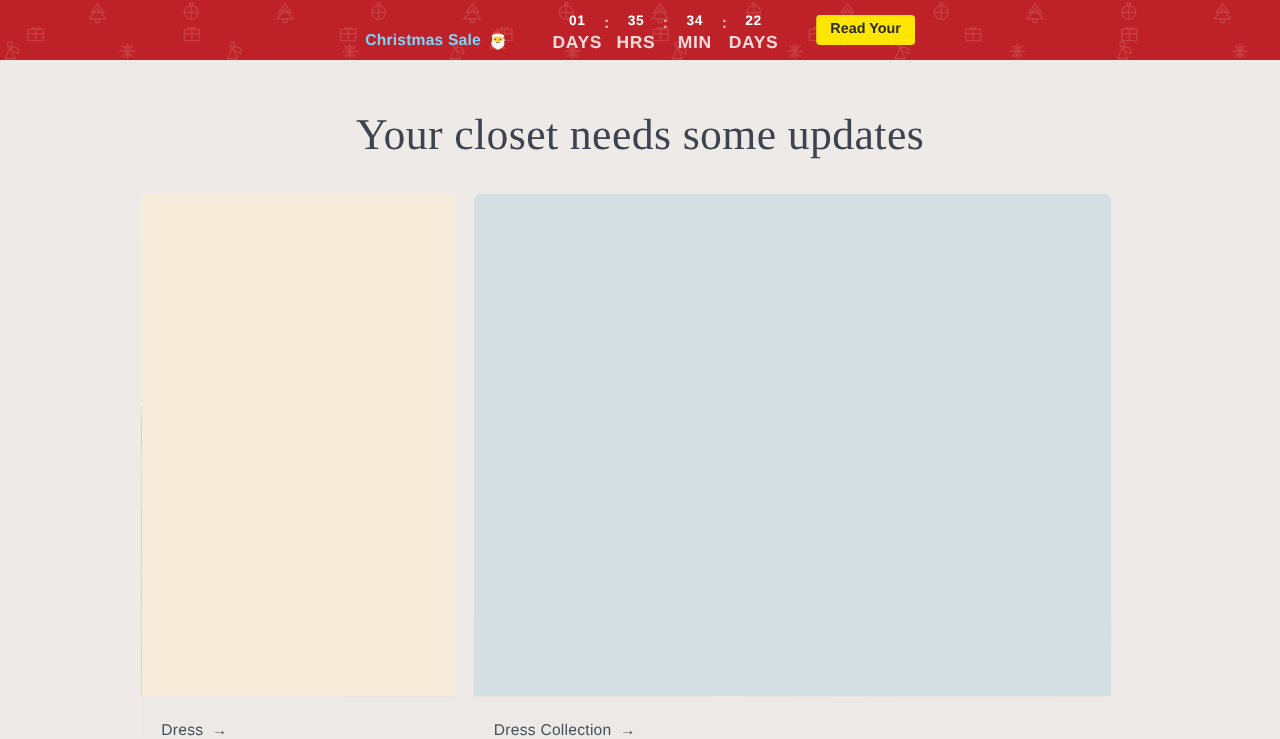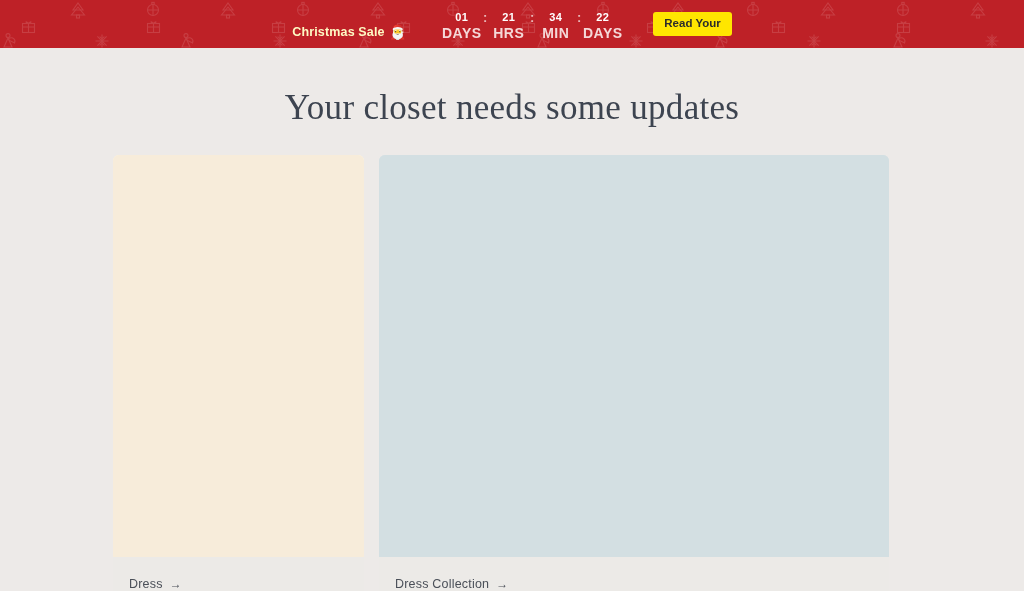--- a/index.html
+++ b/index.html
@@ -37,21 +37,21 @@
 
   .promo-inner {
     position: relative;
     display: flex;
     align-items: center;
     gap: 0;
     z-index: 2;
   }
 
   .promo-label {
-    color: #fef9c3;
+    color: #7dd3fc;
     font-size: 12.5px;
     font-weight: bold;
     letter-spacing: 0.15px;
     white-space: nowrap;
     display: flex;
     align-items: center;
     gap: 5px;
     margin-top: 16px;
   }
   .promo-emoji { font-size: 14px; line-height: 1; }
@@ -248,21 +248,21 @@
       <span class="promo-emoji">🎅</span>
     </div>
 
     <div class="countdown">
       <div class="cd-unit">
         <span class="cd-value">01</span>
         <span class="cd-label">DAYS</span>
       </div>
       <span class="cd-sep">:</span>
       <div class="cd-unit">
-        <span class="cd-value">21</span>
+        <span class="cd-value">35</span>
         <span class="cd-label">HRS</span>
       </div>
       <span class="cd-sep">:</span>
       <div class="cd-unit">
         <span class="cd-value">34</span>
         <span class="cd-label">MIN</span>
       </div>
       <span class="cd-sep">:</span>
       <div class="cd-unit">
         <span class="cd-value">22</span>

